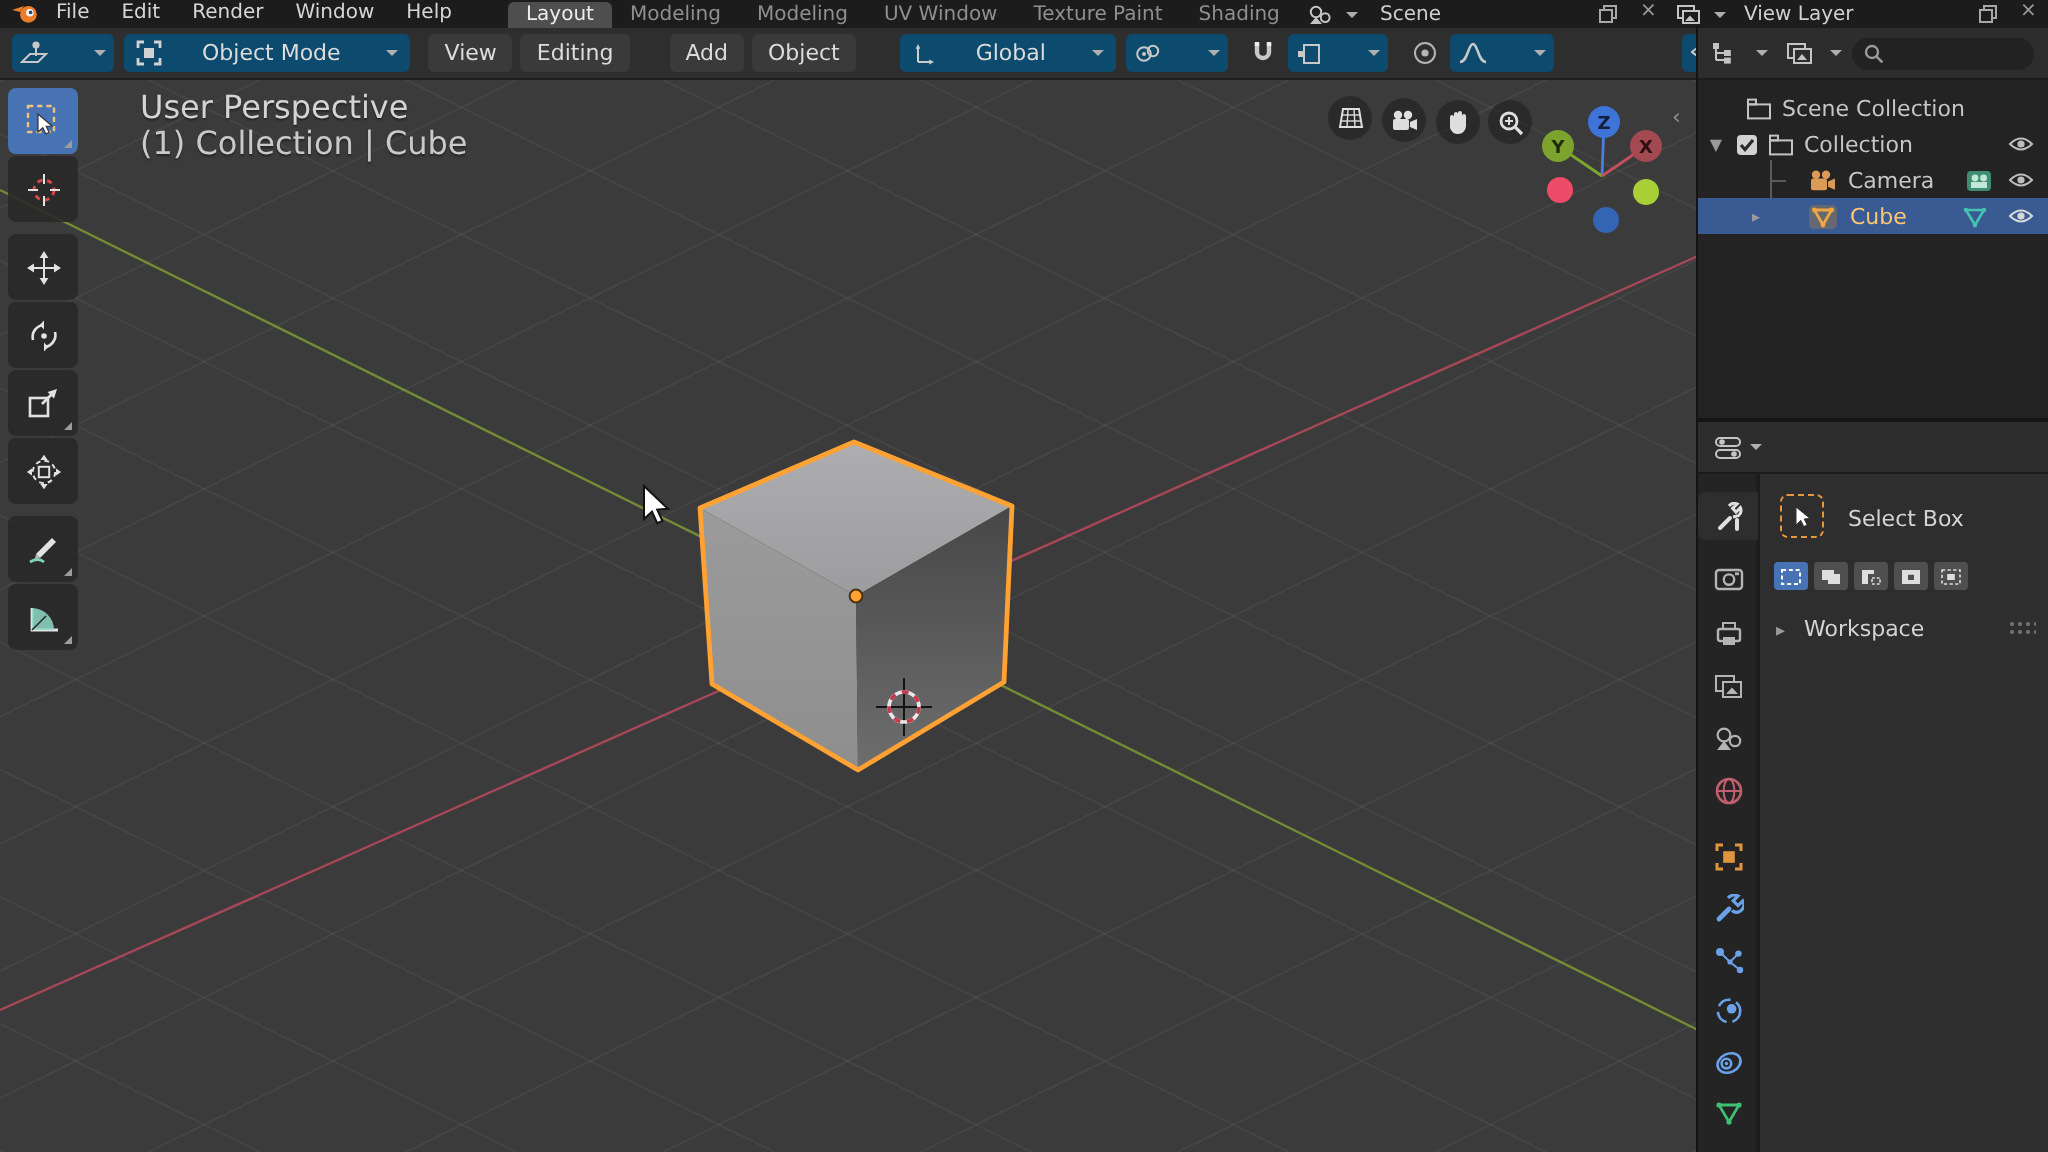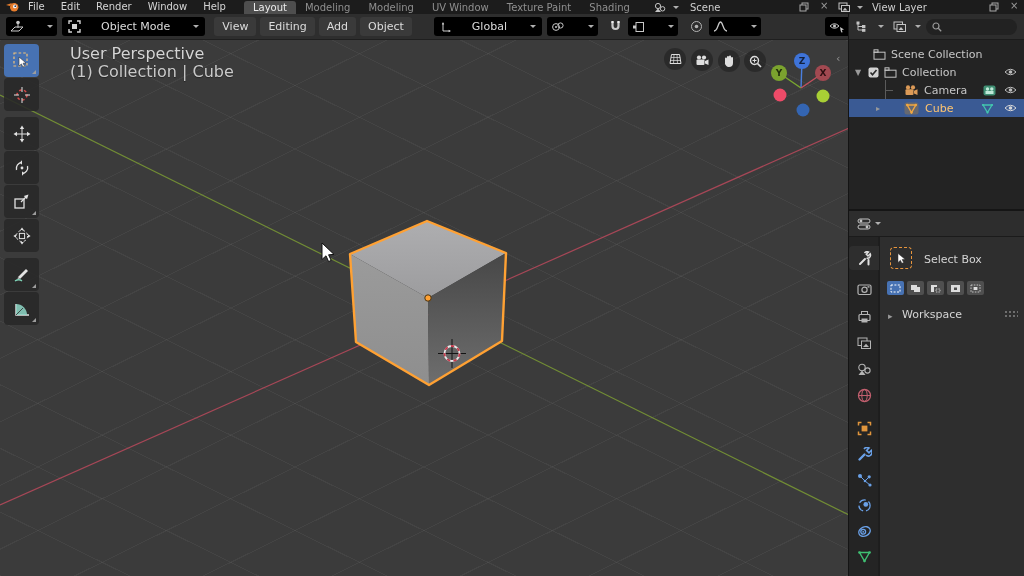--- a/index.html
+++ b/index.html
@@ -3,27 +3,27 @@
 <meta charset="utf-8">
 <style>
   *{box-sizing:border-box;margin:0;padding:0}
   html,body{width:1024px;height:576px;overflow:hidden}
   body{position:relative;background:#1d1d1d;font-family:"DejaVu Sans","Liberation Sans",sans-serif;color:#d0d0d0;}
   .abs{position:absolute}
   .chev{width:0;height:0;border-left:3px solid transparent;border-right:3px solid transparent;border-top:3.5px solid #b0b0b0;margin-left:3px;flex:none}
   
   .topbar{position:absolute;left:0;top:0;width:1024px;height:14px;background:#1c1c1c;display:flex;align-items:center;font-size:10px}
   .menu-item{padding:0 8px;height:14px;line-height:13px;color:#d5d5d5;cursor:default;white-space:nowrap}
-  .ws-tabs{display:flex;margin-left:10px;align-items:flex-end;height:14px}
+  .ws-tabs{display:flex;margin-left:20px;align-items:flex-end;height:14px}
   .ws-tab{font-size:10px;color:#8f8f8f;padding:0 9px;height:13px;line-height:13px;border-radius:3px 3px 0 0;white-space:nowrap}
   .ws-tab.active{background:#4e4e4e;color:#ececec}
   .top-field{display:flex;align-items:center;height:14px;gap:3px;font-size:10px;color:#cfcfcf}
   
   .vp-header{position:absolute;left:0;top:14px;width:849px;height:26px;background:#2e2e2e;display:flex;align-items:center;font-size:11px;color:#dcdcdc;border-bottom:1px solid #1f1f1f}
-  .dd{background:#000000;border-radius:3px;height:19px;display:flex;align-items:center;padding:0 6px;gap:20px;flex:none}
+  .dd{background:#0c4a6e;border-radius:3px;height:19px;display:flex;align-items:center;padding:0 6px;gap:20px;flex:none}
   .mbtn{background:#3a3a3a;border-radius:3px;height:19px;display:flex;align-items:center;padding:0 8px;flex:none}
   .tgl{width:21px;height:19px;border-radius:3px;display:flex;align-items:center;justify-content:center;flex:none}
   .tgl.on{background:#4772b3}
   .pair{display:flex;background:#232323;border-radius:3px;height:19px;align-items:center;flex:none}
   .seg{display:flex;background:#232323;border-radius:3px;height:19px;align-items:center;flex:none}
   .seg>div{width:20px;height:19px;display:flex;align-items:center;justify-content:center;border-radius:3px}
   .seg>div.on{background:#4772b3}
   
   .vp{position:absolute;left:0;top:40px;width:849px;height:536px;background:#3b3b3b;overflow:hidden;
       background-image:repeating-linear-gradient(26.3deg,rgba(225,225,225,.05) 0 1px,transparent 1px 57px),
@@ -124,21 +124,21 @@
   <div class="dd" style="margin-left:5px">
     <svg width="13" height="13" viewBox="0 0 13 13">
         <path d="M1 4 V1 H4 M9 1 H12 V4 M12 9 V12 H9 M4 12 H1 V9" fill="none" stroke="#d2d2d2" stroke-width="1.4"></path>
         <rect x="4" y="4" width="5" height="5" fill="#d2d2d2"></rect>
       </svg>
     <span>Object Mode</span>
     <div class="chev"></div>
   </div>
   <div class="mbtn" style="margin-left:9px">View</div>
   <div class="mbtn" style="margin-left:4px">Editing</div>
-  <div class="mbtn" style="margin-left:4px">Add</div>
+  <div class="mbtn" style="margin-left:20px">Add</div>
   <div class="mbtn" style="margin-left:4px">Object</div>
   <div class="dd" style="margin-left:22px">
     <svg width="12" height="12" viewBox="0 0 12 12">
         <line x1="3" y1="10" x2="3" y2="2" stroke="#cccccc"></line>
         <path d="M3 1 L1.8 3.4 H4.2 Z" fill="#cccccc"></path>
         <line x1="3" y1="10" x2="10" y2="10" stroke="#cccccc"></line>
         <path d="M11 10 L8.6 8.8 V11.2 Z" fill="#cccccc"></path>
       </svg>
     <span>Global</span>
     <div class="chev"></div>

